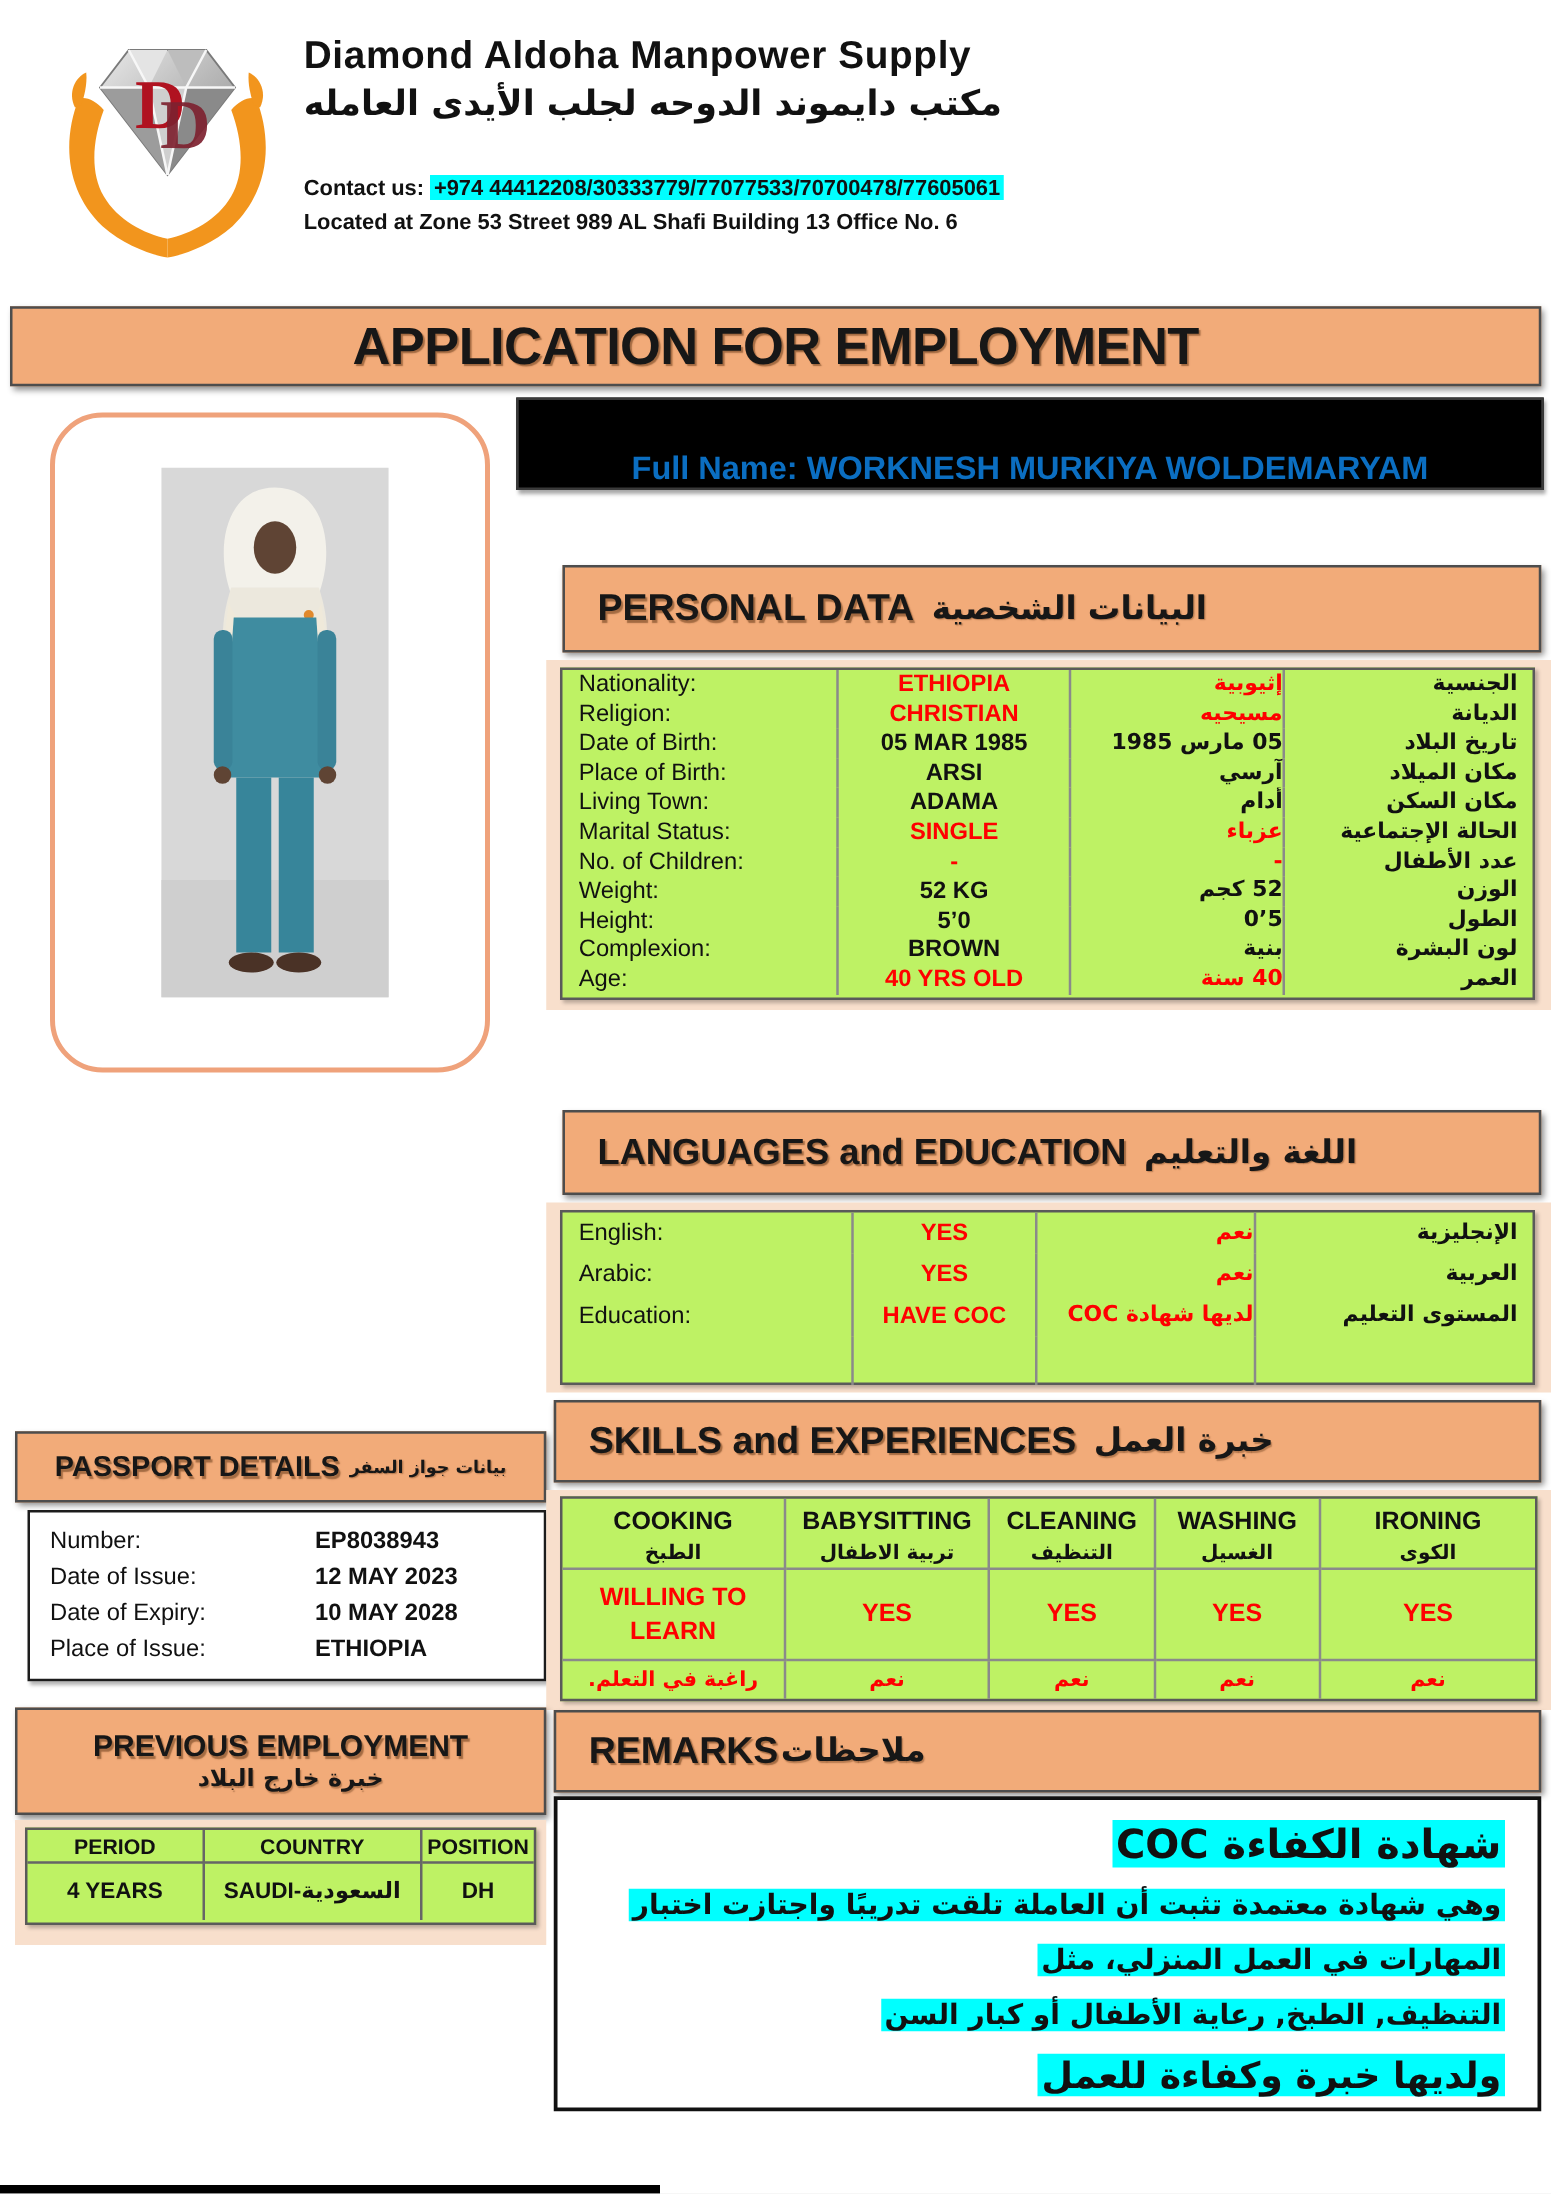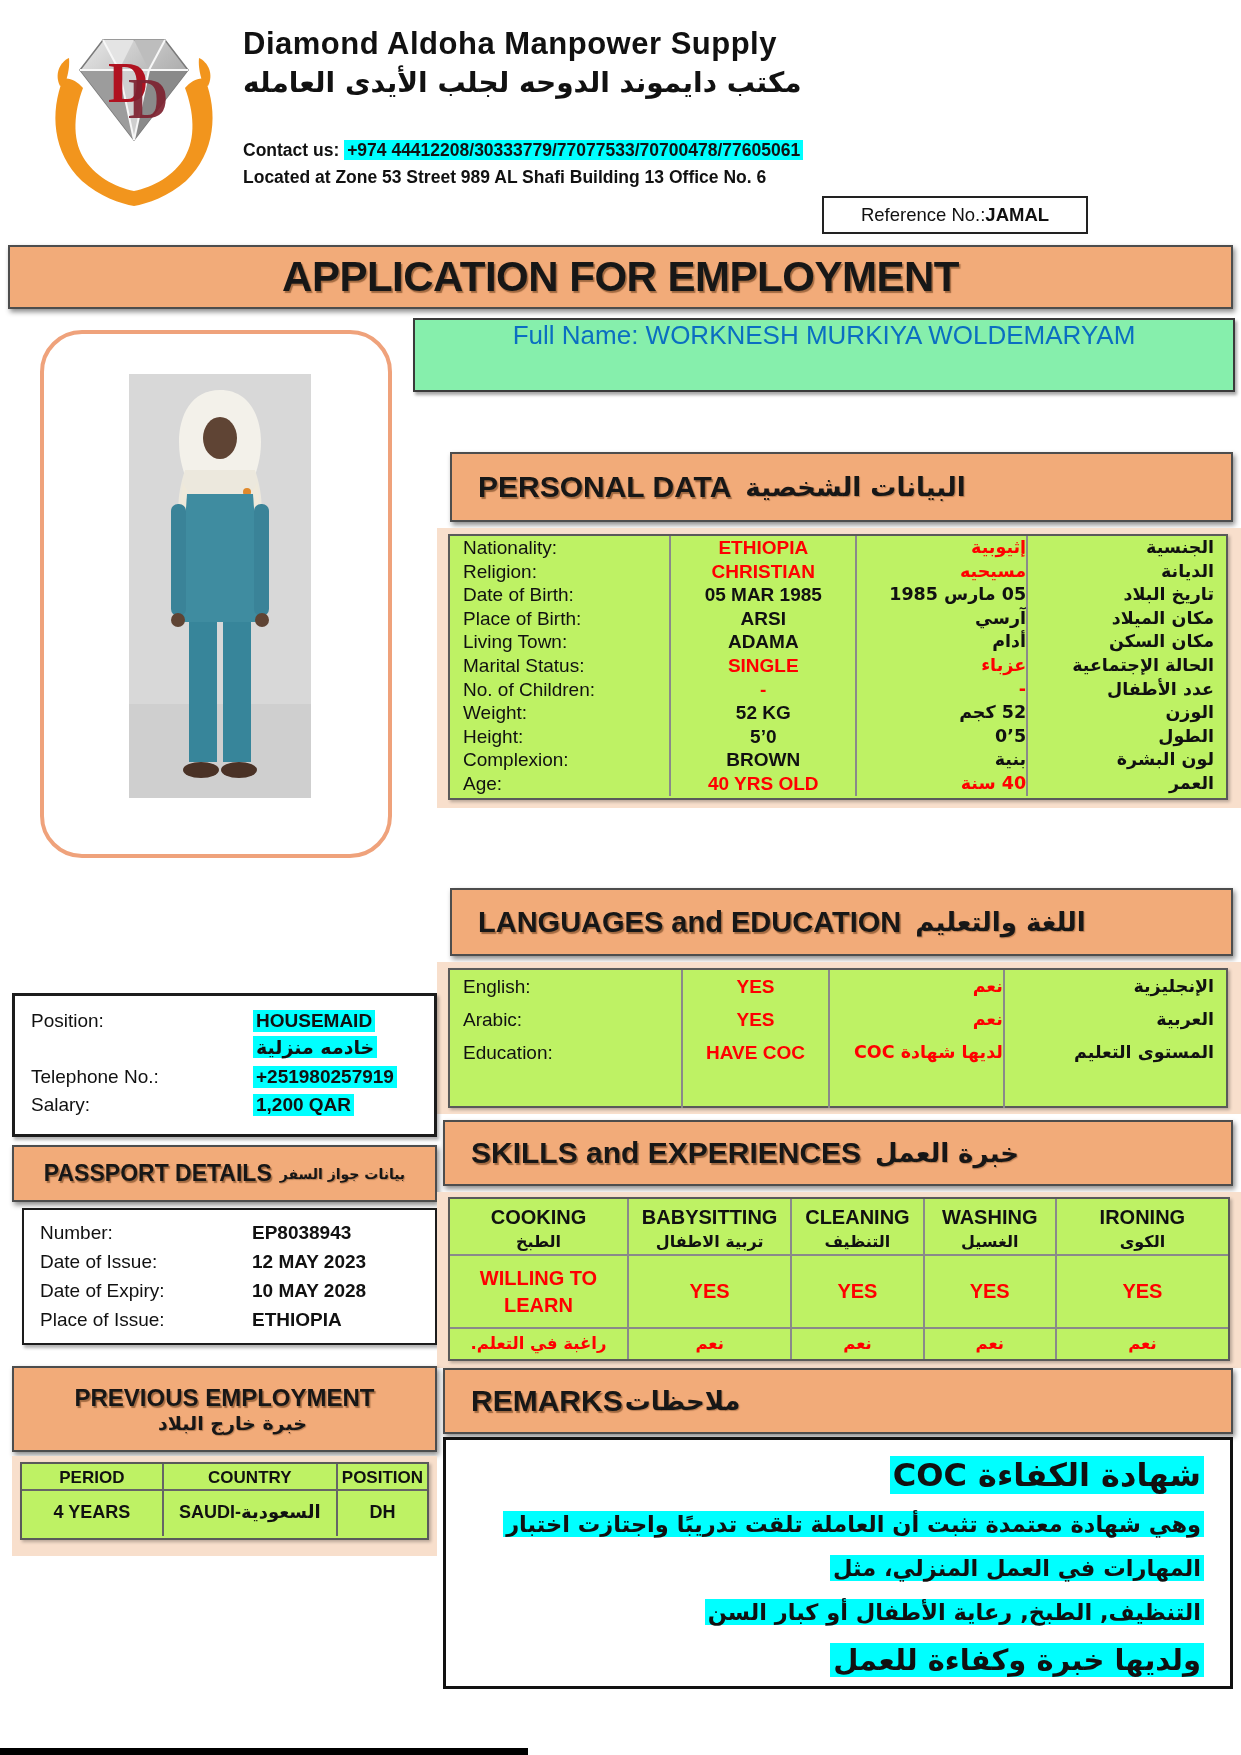--- a/index.html
+++ b/index.html
@@ -20,23 +20,23 @@
   .banner{background:#F2AB79;border:2px solid #4d4d4d;box-shadow:2px 3px 5px rgba(0,0,0,.45);
           display:flex;align-items:center;box-sizing:border-box;padding-left:26px}
   .banner.center{justify-content:center;padding-left:0}
   .banner.col{flex-direction:column;justify-content:center;padding-left:0}
   .b-en{font-weight:800;color:#171717;text-shadow:1.5px 2px 1px rgba(96,52,20,.55);white-space:nowrap}
   .b-ar{font-weight:700;color:#171717;margin-left:14px;text-shadow:1px 1px 1px rgba(96,52,20,.4);white-space:nowrap;
         font-family:"DejaVu Sans",sans-serif}
   .app-banner{font-size:42px;letter-spacing:-.5px}
 
   
-  .fullname{background:#86efac;border:2px solid #3a3a3a;box-shadow:2px 3px 3px rgba(0,0,0,.35);
-            display:flex;align-items:flex-start;justify-content:center;box-sizing:border-box;
-            color:#0B6EC1;font-size:26px;font-weight:400;white-space:nowrap}
+  .fullname{background:#000000;border:2px solid #3a3a3a;box-shadow:2px 3px 3px rgba(0,0,0,.35);
+            display:flex;align-items:flex-end;justify-content:center;box-sizing:border-box;
+            color:#0B6EC1;font-size:26px;font-weight:700;white-space:nowrap}
 
   
   .photo-box{border:4px solid #EFA27B;border-radius:42px;background:#fff;box-sizing:border-box}
 
   
   .box{background:#fff;border:3px solid #1c1c1c;box-sizing:border-box;box-shadow:2px 3px 3px rgba(0,0,0,.3)}
   .flabel{position:absolute;left:16px;font-size:19px;color:#111;white-space:nowrap}
   .fval{position:absolute;left:238px;font-size:19px;font-weight:700;white-space:nowrap}
 
   
@@ -132,24 +132,20 @@
 
   <div class="abs company-en" style="left:243px;top:26px">Diamond Aldoha Manpower Supply</div>
   <div class="abs company-ar" dir="rtl" style="left:243px;top:66px">مكتب دايموند الدوحه لجلب الأيدى العامله</div>
 
   <div class="abs contact" style="left:243px;top:140px">
     <span>Contact us:</span>
     <span class="hl">+974 44412208/30333779/77077533/70700478/77605061</span>
   </div>
   <div class="abs contact" style="left:243px;top:167px">Located at Zone 53 Street 989 AL Shafi Building 13 Office No. 6</div>
 
-  <div class="abs ref-box" style="left:822px;top:196px;width:266px;height:38px">
-    <span>Reference No.:</span>
-      <b>JAMAL</b>
-  </div>
 
   <div class="abs banner center" style="left:8px;top:245px;width:1225px;height:64px">
     <span class="b-en app-banner">APPLICATION FOR EMPLOYMENT</span>
   </div>
 
   <div class="abs fullname" style="left:413px;top:318px;width:822px;height:74px">
     <span>Full Name:</span>&nbsp;<span>WORKNESH MURKIYA WOLDEMARYAM</span>
   </div>
 
   <div class="abs photo-box" style="left:40px;top:330px;width:352px;height:528px">
@@ -283,29 +279,20 @@
         </div>
       <div class="lrow fill">
           <div class="cl"></div>
           <div class="cv"></div>
           <div class="ca"></div>
           <div class="car"></div>
         </div>
     </div>
   </div>
 
-  <div class="abs box" style="left:12px;top:993px;width:425px;height:144px">
-    <span class="flabel" style="top:14px">Position:</span>
-    <span class="fval hl" style="top:14px">HOUSEMAID</span>
-    <span class="fval hl" style="top:40px;font-family:'DejaVu Sans',sans-serif" dir="rtl">خادمه منزلية</span>
-    <span class="flabel" style="top:70px">Telephone No.:</span>
-    <span class="fval hl" style="top:70px">+251980257919</span>
-    <span class="flabel" style="top:98px">Salary:</span>
-    <span class="fval hl" style="top:98px">1,200 QAR</span>
-  </div>
 
   <div class="abs banner center" style="left:12px;top:1145px;width:425px;height:57px">
     <span class="b-en" style="font-size:23px">PASSPORT DETAILS</span>
     <span class="b-ar" style="font-size:14px;margin-left:8px" dir="rtl">بيانات جواز السفر</span>
   </div>
   <div class="abs box" style="left:22px;top:1208px;width:415px;height:137px;border-width:2px">
     <span class="flabel" style="top:12px">Number:</span>
     <span class="fval" style="top:12px;left:228px">EP8038943</span>
     <span class="flabel" style="top:41px">Date of Issue:</span>
     <span class="fval" style="top:41px;left:228px">12 MAY 2023</span>

